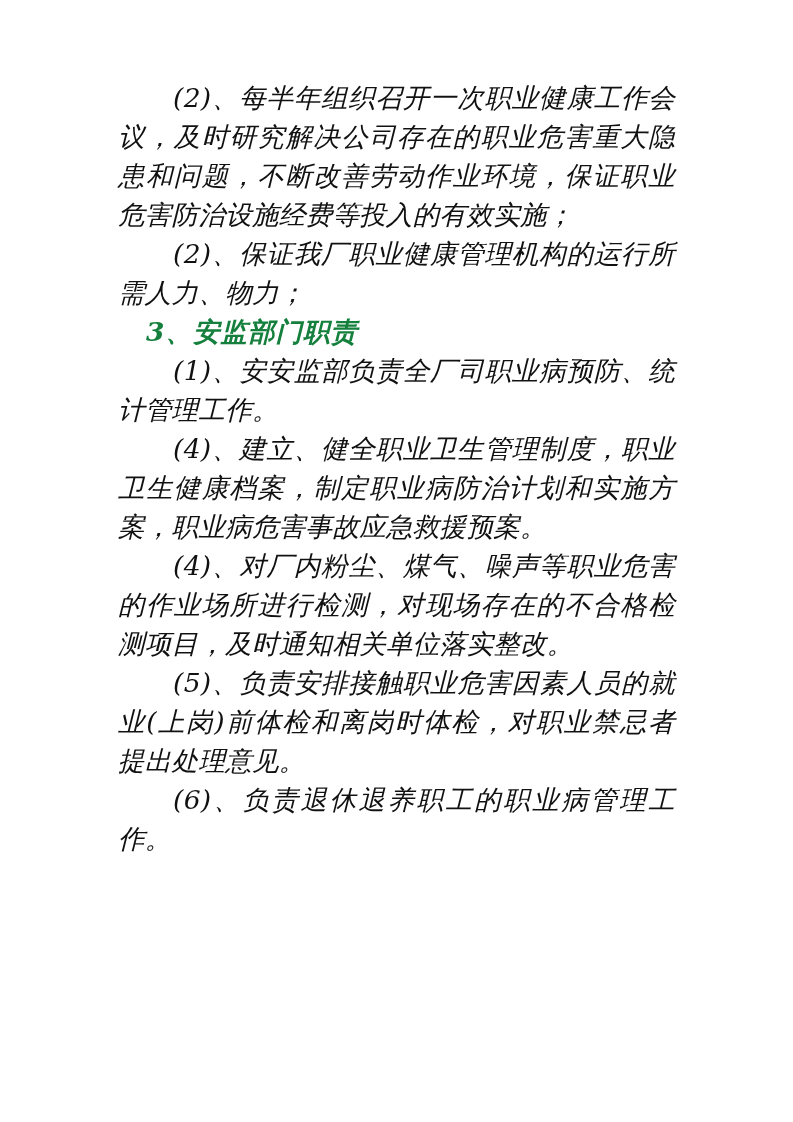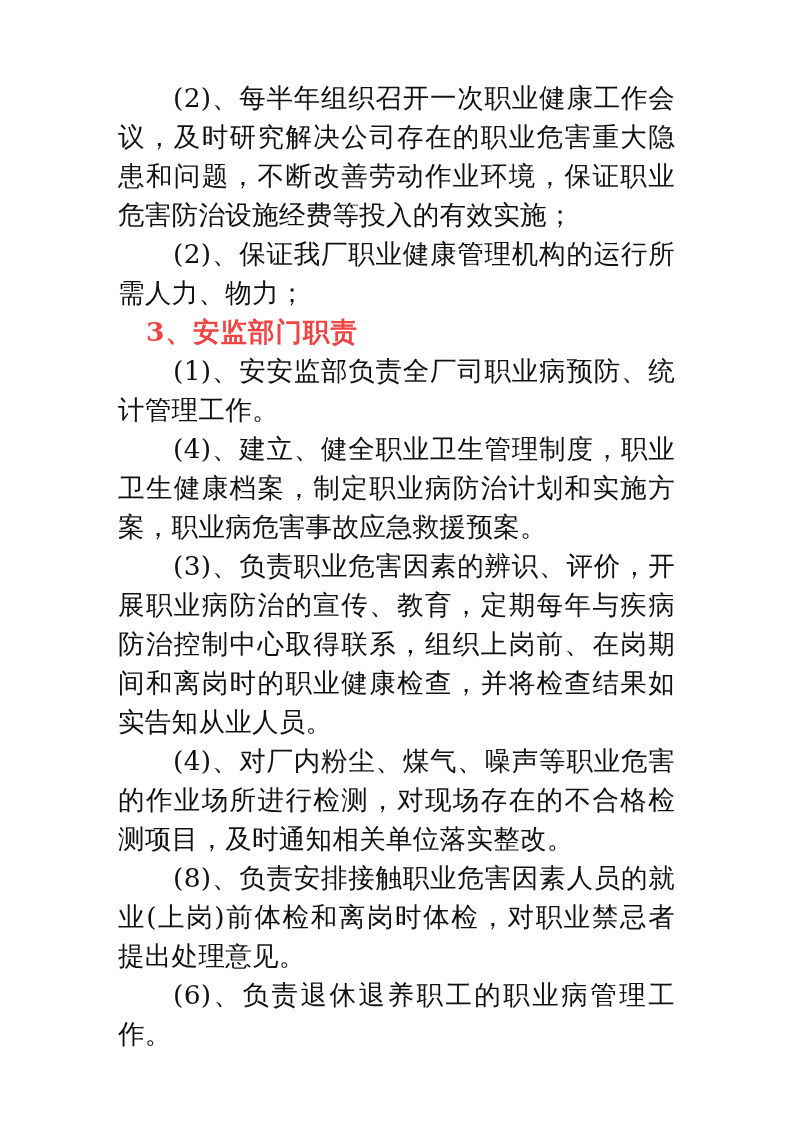--- a/index.html
+++ b/index.html
@@ -14,20 +14,21 @@
     font-family: "DejaVu Serif", "Liberation Serif", serif;
     color: #111111;
   }
   .page {
     position: relative;
     width: 793px;
     height: 1122px;
     background: #ffffff;
     box-sizing: border-box;
     padding: 78px 118px 0 118px;
+    font-style: italic;
   }
   .doc-body {
     width: 557px;
   }
   .para {
     margin: 0;
     font-size: 26.5px;
     line-height: 39px;
     letter-spacing: 0.3px;
     text-align: justify;
@@ -39,31 +40,30 @@
   .para.indent2 {
     text-indent: 55px;
   }
   .heading {
     margin: 0;
     font-size: 26.5px;
     line-height: 39px;
     font-weight: bold;
     text-indent: 28px;
     letter-spacing: 1px;
-    color: #ef4444;
+    color: #15803d;
   }
 </style>
 </head>
 <body>
 
 <div class="page">
   <div class="doc-body" id="doc-body">
       <p class="para indent2">(2)、每半年组织召开一次职业健康工作会议，及时研究解决公司存在的职业危害重大隐患和问题，不断改善劳动作业环境，保证职业危害防治设施经费等投入的有效实施；</p>
       <p class="para indent2">(2)、保证我厂职业健康管理机构的运行所需人力、物力；</p>
       <p class="heading">3、安监部门职责</p>
       <p class="para indent2">(1)、安安监部负责全厂司职业病预防、统计管理工作。</p>
       <p class="para indent2">(4)、建立、健全职业卫生管理制度，职业卫生健康档案，制定职业病防治计划和实施方案，职业病危害事故应急救援预案。</p>
-      <p class="para indent2">(3)、负责职业危害因素的辨识、评价，开展职业病防治的宣传、教育，定期每年与疾病防治控制中心取得联系，组织上岗前、在岗期间和离岗时的职业健康检查，并将检查结果如实告知从业人员。</p>
       <p class="para indent2">(4)、对厂内粉尘、煤气、噪声等职业危害的作业场所进行检测，对现场存在的不合格检测项目，及时通知相关单位落实整改。</p>
-      <p class="para indent2">(8)、负责安排接触职业危害因素人员的就业(上岗)前体检和离岗时体检，对职业禁忌者提出处理意见。</p>
+      <p class="para indent2">(5)、负责安排接触职业危害因素人员的就业(上岗)前体检和离岗时体检，对职业禁忌者提出处理意见。</p>
       <p class="para indent2">(6)、负责退休退养职工的职业病管理工作。</p>
     </div>
 </div>
 
 </body></html>

